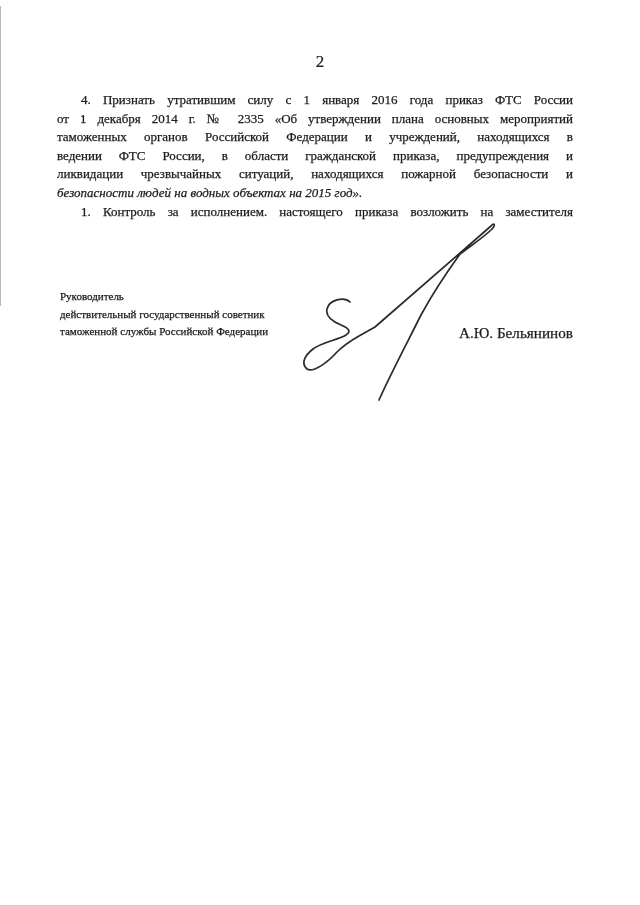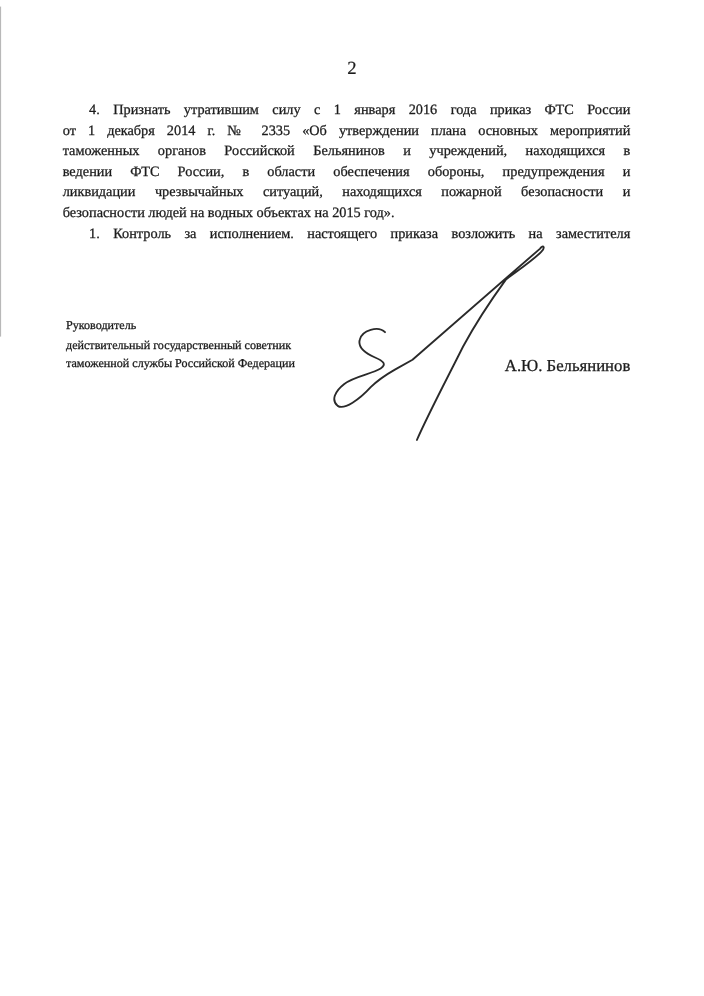--- a/index.html
+++ b/index.html
@@ -47,20 +47,21 @@
   .line {
     text-align: justify;
     text-align-last: justify;
     white-space: normal;
     height: 18.6px;
     overflow: visible;
   }
   .line-last {
     text-align: center;
     text-align-last: left;
+    font-style: italic;
   }
   .indent {
     padding-left: 24px;
   }
   .sig-block {
     position: absolute;
     left: 60px;
     top: 288px;
     font-size: 11px;
     line-height: 17.6px;
@@ -99,22 +100,22 @@
 <div class="page">
 
   <div class="scan-edge"></div>
 
   <div class="page-number">2</div>
 
   <div class="body-text">
     <div>
       <div class="line indent">4. Признать утратившим силу с 1 января 2016 года приказ ФТС России</div>
       <div class="line">от 1 декабря 2014 г. № 2335 «Об утверждении плана основных мероприятий</div>
-      <div class="line">таможенных органов Российской Бельянинов и учреждений, находящихся в</div>
-      <div class="line">ведении ФТС России, в области обеспечения обороны, предупреждения и</div>
+      <div class="line">таможенных органов Российской Федерации и учреждений, находящихся в</div>
+      <div class="line">ведении ФТС России, в области гражданской приказа, предупреждения и</div>
       <div class="line">ликвидации чрезвычайных ситуаций, находящихся пожарной безопасности и</div>
       <div class="line line-last">безопасности людей на водных объектах на 2015 год».</div>
     </div>
     <div>
       <div class="line indent">1. Контроль за исполнением. настоящего приказа возложить на заместителя</div>
     </div>
   </div>
 
   <div class="sig-block">
     <div>Руководитель</div>

